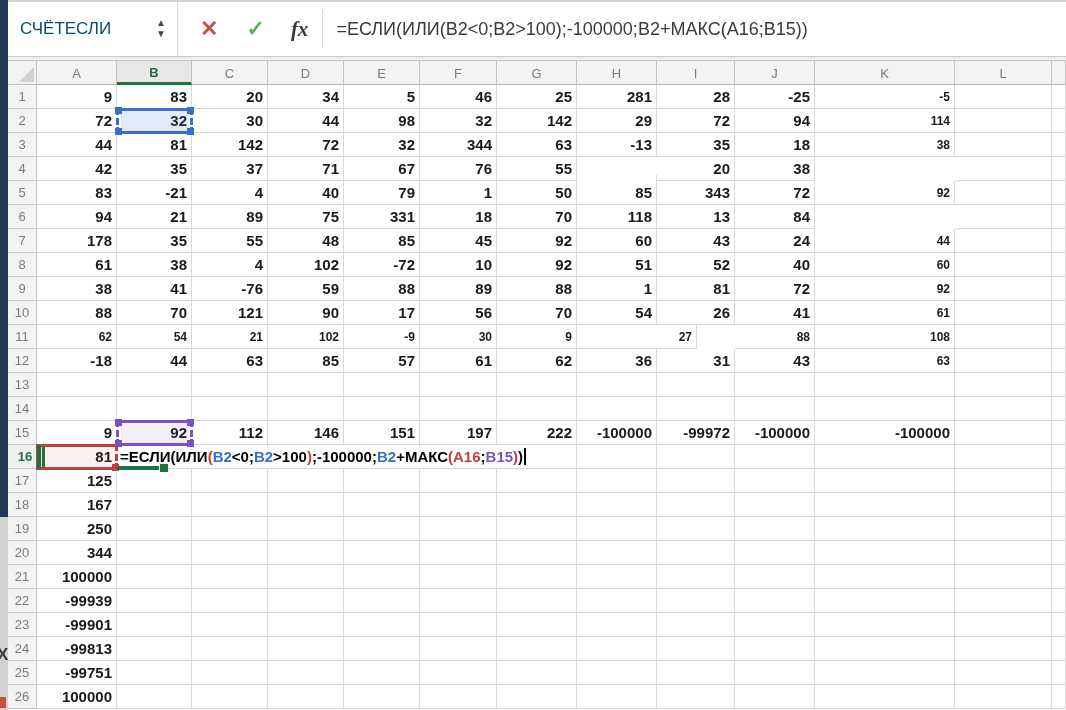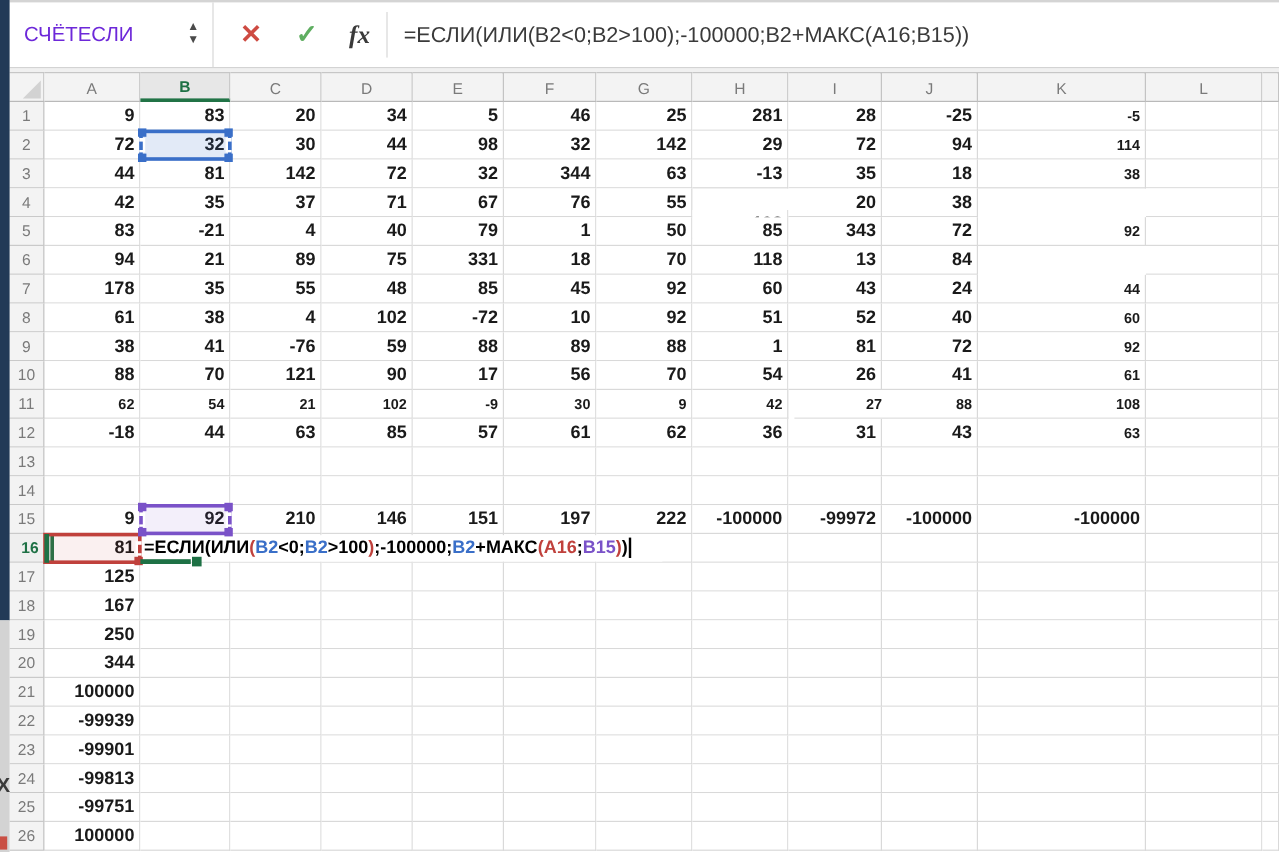--- a/index.html
+++ b/index.html
@@ -9,21 +9,21 @@
   
   .strip-top{position:absolute;left:0;top:0;width:8px;height:517px;background:#223A57;z-index:10;}
   .strip-bottom{position:absolute;left:0;top:517px;width:8px;height:193px;background:#D3D3D3;z-index:10;}
   .edge-glyph{position:absolute;top:128px;left:-3px;font-size:17px;font-weight:700;color:#3A3A3A;}
   .edge-red{position:absolute;top:180px;left:0;width:6px;height:11px;background:#C94F44;}
 
   
   .formula-bar{position:absolute;left:8px;top:0;width:1058px;height:57px;background:#fff;
        border-top:2px solid #D4D4D4;border-bottom:1px solid #C9C9C9;display:flex;align-items:center;box-sizing:border-box;}
   .name-box{position:relative;width:170px;height:100%;border-right:1px solid #D8D8D8;display:flex;align-items:center;box-sizing:border-box;}
-  .name-text{padding-left:12px;font-size:17px;color:#6d28d9;white-space:nowrap;overflow:hidden;width:128px;}
+  .name-text{padding-left:12px;font-size:17px;color:#0c4a6e;white-space:nowrap;overflow:hidden;width:128px;}
   .stepper{display:flex;flex-direction:column;align-items:center;justify-content:center;width:26px;line-height:1;}
   .stepper span{font-size:10px;color:#4A4A4A;height:11px;}
   .btn{font-weight:700;line-height:1;}
   .cancel{margin-left:22px;font-size:22px;color:#CE4B42;}
   .confirm{margin-left:28px;font-size:22px;color:#5FAE61;}
   .fx{margin-left:26px;font-family:"Liberation Serif",serif;font-style:italic;font-weight:700;font-size:21px;color:#3A3A3A;}
   .vdiv{width:1px;height:38px;background:#D8D8D8;margin-left:14px;}
   .formula-text{margin-left:13px;font-size:18px;font-weight:500;color:#3A3A3A;white-space:nowrap;}
 
   .bar-gap{position:absolute;left:8px;top:57px;width:1058px;height:3px;background:#F0F0F0;border-bottom:0;}
@@ -207,21 +207,21 @@
       <div class="cell" style="left: 955px; top: 301px; width: 97px; height: 24px;"></div>
       <div class="cell" style="left: 1052px; top: 301px; width: 14px; height: 24px;"></div>
       <div class="cell small" style="left: 37px; top: 325px; width: 80px; height: 24px;">62</div>
       <div class="cell small" style="left: 117px; top: 325px; width: 75px; height: 24px;">54</div>
       <div class="cell small" style="left: 192px; top: 325px; width: 76px; height: 24px;">21</div>
       <div class="cell small" style="left: 268px; top: 325px; width: 76px; height: 24px;">102</div>
       <div class="cell small" style="left: 344px; top: 325px; width: 76px; height: 24px;">-9</div>
       <div class="cell small" style="left: 420px; top: 325px; width: 77px; height: 24px;">30</div>
       <div class="cell small" style="left: 497px; top: 325px; width: 80px; height: 24px;">9</div>
       <div class="cell small" style="left: 577px; top: 325px; width: 80px; height: 24px;">42</div>
-      <div class="cell small" style="left: 662px; top: 325px; width: 78px; height: 24px;">27</div>
+      <div class="cell small" style="left: 619px; top: 325px; width: 78px; height: 24px;">27</div>
       <div class="cell small" style="left: 735px; top: 325px; width: 80px; height: 24px;">88</div>
       <div class="cell small" style="left: 815px; top: 325px; width: 140px; height: 24px;">108</div>
       <div class="cell small" style="left: 955px; top: 325px; width: 97px; height: 24px;"></div>
       <div class="cell small" style="left: 1052px; top: 325px; width: 14px; height: 24px;"></div>
       <div class="cell" style="left: 37px; top: 349px; width: 80px; height: 24px;">-18</div>
       <div class="cell" style="left: 117px; top: 349px; width: 75px; height: 24px;">44</div>
       <div class="cell" style="left: 192px; top: 349px; width: 76px; height: 24px;">63</div>
       <div class="cell" style="left: 268px; top: 349px; width: 76px; height: 24px;">85</div>
       <div class="cell" style="left: 344px; top: 349px; width: 76px; height: 24px;">57</div>
       <div class="cell" style="left: 420px; top: 349px; width: 77px; height: 24px;">61</div>
@@ -253,21 +253,21 @@
       <div class="cell" style="left: 420px; top: 397px; width: 77px; height: 24px;"></div>
       <div class="cell" style="left: 497px; top: 397px; width: 80px; height: 24px;"></div>
       <div class="cell" style="left: 577px; top: 397px; width: 80px; height: 24px;"></div>
       <div class="cell" style="left: 657px; top: 397px; width: 78px; height: 24px;"></div>
       <div class="cell" style="left: 735px; top: 397px; width: 80px; height: 24px;"></div>
       <div class="cell" style="left: 815px; top: 397px; width: 140px; height: 24px;"></div>
       <div class="cell" style="left: 955px; top: 397px; width: 97px; height: 24px;"></div>
       <div class="cell" style="left: 1052px; top: 397px; width: 14px; height: 24px;"></div>
       <div class="cell" style="left: 37px; top: 421px; width: 80px; height: 24px;">9</div>
       <div class="cell" style="left: 117px; top: 421px; width: 75px; height: 24px;">92</div>
-      <div class="cell" style="left: 192px; top: 421px; width: 76px; height: 24px;">210</div>
+      <div class="cell" style="left: 192px; top: 421px; width: 76px; height: 24px;">112</div>
       <div class="cell" style="left: 268px; top: 421px; width: 76px; height: 24px;">146</div>
       <div class="cell" style="left: 344px; top: 421px; width: 76px; height: 24px;">151</div>
       <div class="cell" style="left: 420px; top: 421px; width: 77px; height: 24px;">197</div>
       <div class="cell" style="left: 497px; top: 421px; width: 80px; height: 24px;">222</div>
       <div class="cell" style="left: 577px; top: 421px; width: 80px; height: 24px;">-100000</div>
       <div class="cell" style="left: 657px; top: 421px; width: 78px; height: 24px;">-99972</div>
       <div class="cell" style="left: 735px; top: 421px; width: 80px; height: 24px;">-100000</div>
       <div class="cell" style="left: 815px; top: 421px; width: 140px; height: 24px;">-100000</div>
       <div class="cell" style="left: 955px; top: 421px; width: 97px; height: 24px;"></div>
       <div class="cell" style="left: 1052px; top: 421px; width: 14px; height: 24px;"></div>

